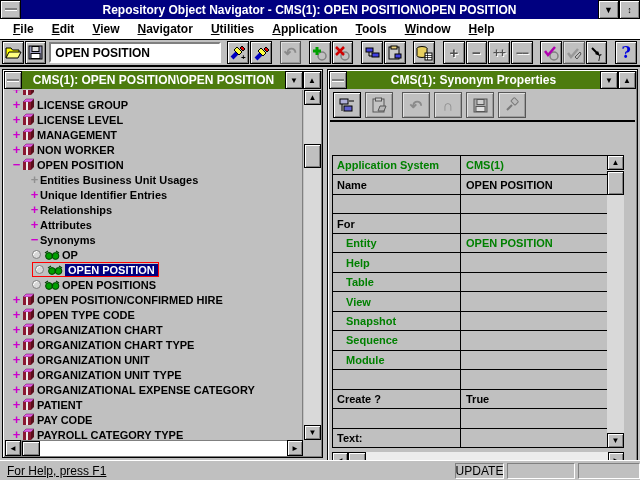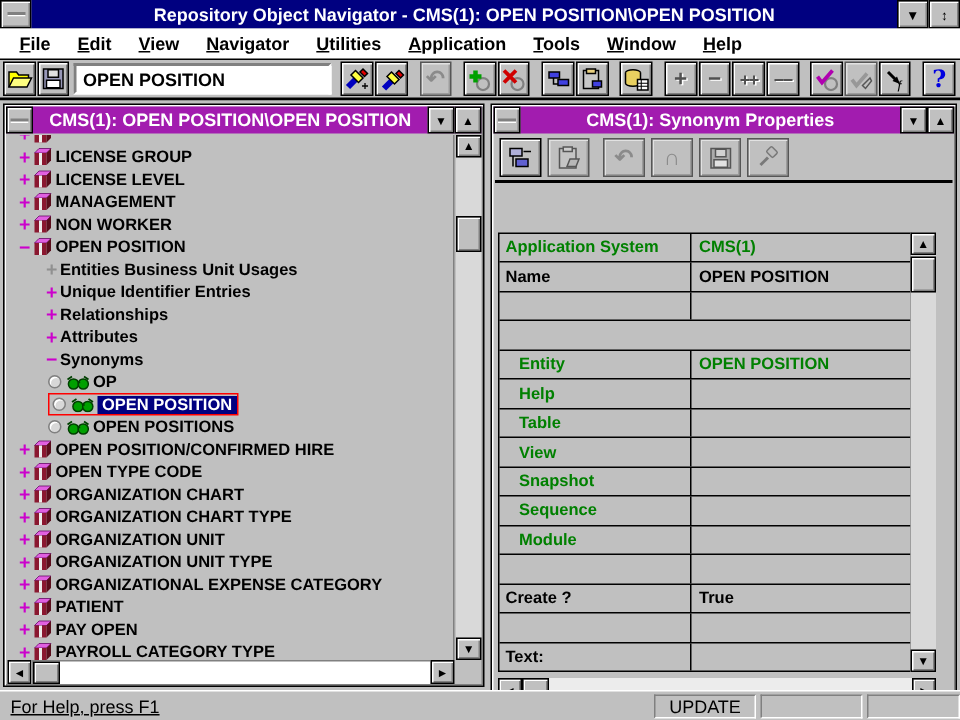--- a/index.html
+++ b/index.html
@@ -42,21 +42,21 @@
                 border:2px solid #808080; border-right-color:#fff; border-bottom-color:#fff;
                 background:#fff; }
   .glyph { font-weight:bold; font-size:12px; line-height:1; }
   .dis { opacity:.55; filter:grayscale(1); }
 
   
   #client { position:absolute; left:0; top:67px; width:640px; height:393px; background:#C0C0C0; }
 
   .childwin { position:absolute; background:#C0C0C0; border:1px solid #000;
               box-shadow: inset 1px 1px 0 #fff, inset -1px -1px 0 #808080; }
-  .child-title { height:18px; background:#a21caf; display:flex; align-items:stretch;
+  .child-title { height:18px; background:#4d7c0f; display:flex; align-items:stretch;
                  margin:1px; }
   .child-title .bar { flex:1; color:#fff; font-weight:bold; font-size:12px;
                       display:flex; align-items:center; justify-content:center;
                       overflow:hidden; white-space:nowrap; }
   .child-title .sysbox, .child-title .winbtn { width:18px; font-size:8px; }
 
   
   #tree-window { left:2px; top:2px; width:321px; height:389px; }
   #tree-body  { position:absolute; left:2px; top:20px; right:19px; bottom:17px;
                 overflow:hidden; border-right:1px solid #808080; }
@@ -119,21 +119,21 @@
   #props-hscroll .track { flex:1; background:#ECECEC; display:flex; }
 
   
   #statusbar { position:absolute; left:0; top:460px; width:640px; height:20px;
                background:#C0C0C0; border-top:1px solid #fff; display:flex; align-items:center; }
   #status-help { font-size:12px; color:#000; padding-left:7px; flex:1;text-decoration:underline; }
   .status-panel { height:16px; margin-right:3px; background:#C0C0C0;
                   border:1px solid #808080; border-right-color:#fff; border-bottom-color:#fff;
                   display:flex; align-items:center; justify-content:center;
                   font-size:12px; color:#000; }
-  #status-mode { width:68px; }
+  #status-mode { width:49px; }
   #status-panel-2 { width:68px; }
   #status-panel-3 { width:62px; margin-right:0; }
 </style>
 </head>
 <body>
 
 <div id="titlebar">
   <div class="sysbox">
       <div class="dash"></div>
     </div>
@@ -541,21 +541,21 @@
         <div class="tree-row lvl1">
           <span class="marker marker-plus">+</span>
           <span class="tree-icon">
             <svg width="13" height="13">
               <polygon points="1,4 4,1 12,1 9,4" fill="#E060E0" stroke="#600060" stroke-width=".5"></polygon>
               <rect x="1" y="4" width="8" height="8" fill="#8A1830"></rect>
               <rect x="4" y="4" width="2" height="8" fill="#ECECEC"></rect>
               <polygon points="9,4 12,1 12,9 9,12" fill="#5A0E1C"></polygon>
             </svg>
           </span>
-          <span>PAY OPEN</span>
+          <span>PAY CODE</span>
         </div>
         <div class="tree-row lvl1">
           <span class="marker marker-plus">+</span>
           <span class="tree-icon">
             <svg width="13" height="13">
               <polygon points="1,4 4,1 12,1 9,4" fill="#E060E0" stroke="#600060" stroke-width=".5"></polygon>
               <rect x="1" y="4" width="8" height="8" fill="#8A1830"></rect>
               <rect x="4" y="4" width="2" height="8" fill="#ECECEC"></rect>
               <polygon points="9,4 12,1 12,9 9,12" fill="#5A0E1C"></polygon>
             </svg>
@@ -640,20 +640,21 @@
         </div>
         <div class="prop-row">
           <div class="prop-label c-black">Name</div>
           <div class="prop-value c-black">OPEN POSITION</div>
         </div>
         <div class="prop-row">
           <div class="prop-label c-black"></div>
           <div class="prop-value c-black"></div>
         </div>
         <div class="prop-row">
+          <div class="prop-label c-black">For</div>
           <div class="prop-value c-black"></div>
         </div>
         <div class="prop-row">
           <div class="prop-label c-green p-indent">Entity</div>
           <div class="prop-value c-green">OPEN POSITION</div>
         </div>
         <div class="prop-row">
           <div class="prop-label c-green p-indent">Help</div>
           <div class="prop-value c-green"></div>
         </div>

